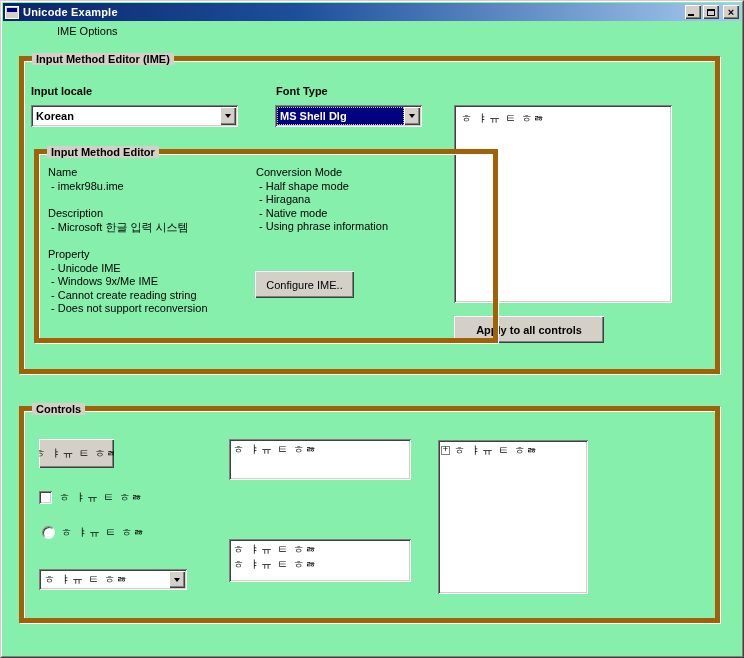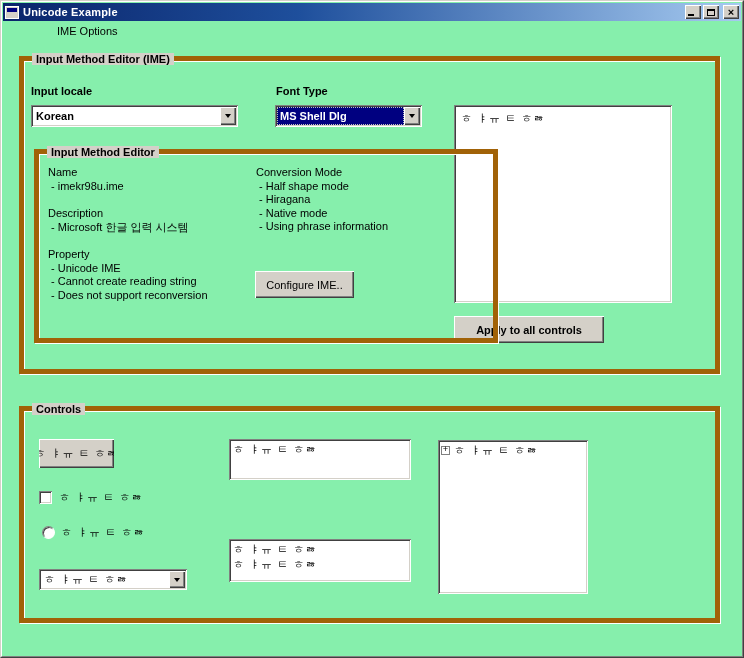--- a/index.html
+++ b/index.html
@@ -180,20 +180,21 @@
   </div>
 
   <div class="abs lh" style="left:47px; top:206px;">
     <div>Description</div>
     <div style="padding-left:3px;">- Microsoft 한글 입력 시스템</div>
   </div>
 
   <div class="abs lh" style="left:47px; top:247px;">
     <div>Property</div>
     <div style="padding-left:3px;">- Unicode IME</div>
+    <div style="padding-left:3px;">- Windows 9x/Me IME</div>
     <div style="padding-left:3px;">- Cannot create reading string</div>
     <div style="padding-left:3px;">- Does not support reconversion</div>
   </div>
 
   <div class="abs lh" style="left:255px; top:165px;">
     <div>Conversion Mode</div>
     <div style="padding-left:3px;">- Half shape mode</div>
     <div style="padding-left:3px;">- Hiragana</div>
     <div style="padding-left:3px;">- Native mode</div>
     <div style="padding-left:3px;">- Using phrase information</div>

